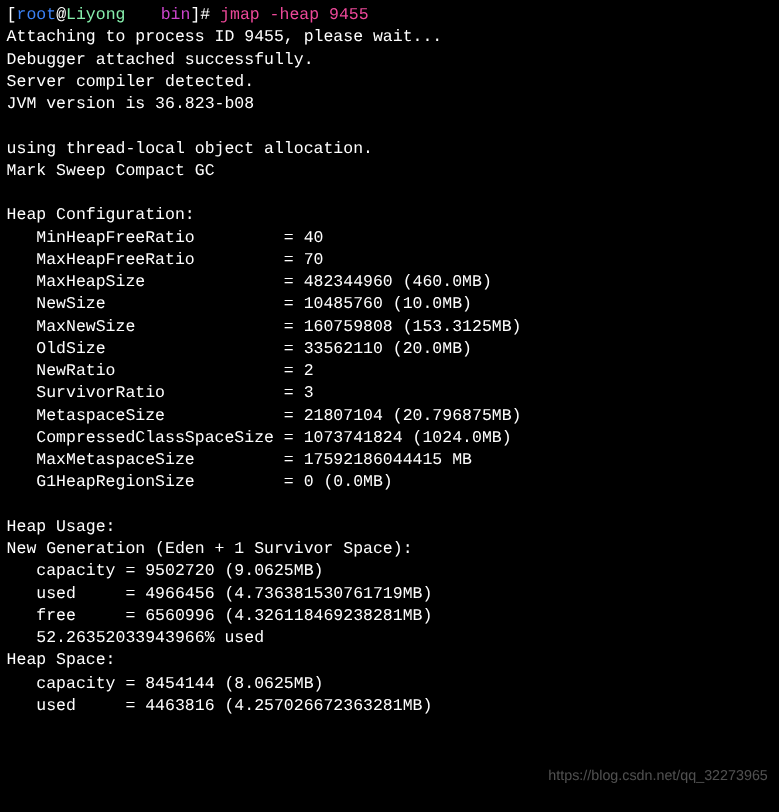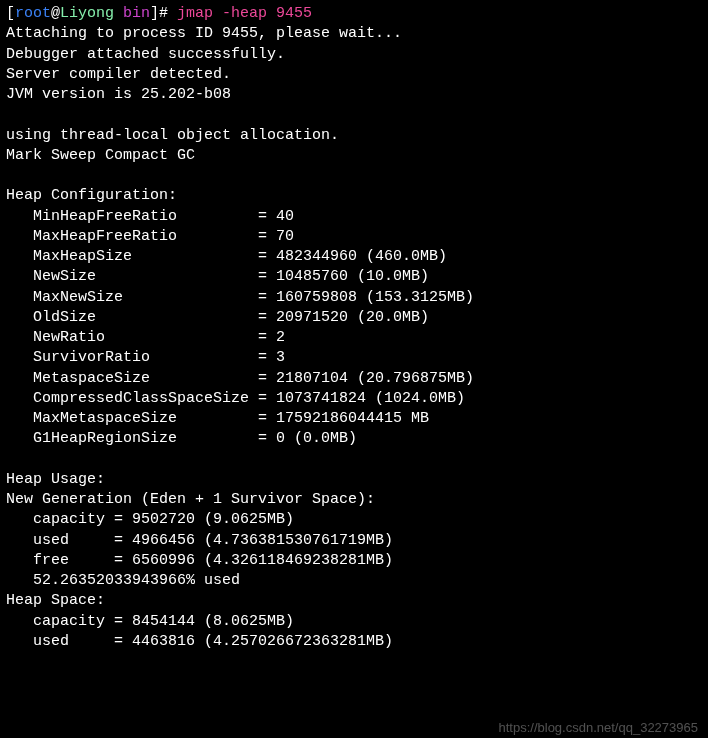--- a/index.html
+++ b/index.html
@@ -19,50 +19,50 @@
       overflow: hidden;
       position: relative;
     }
     .terminal {
       white-space: pre;
     }
     .bracket { color: #ffffff; }
     .user-root { color: #3b82f6; }
     .at { color: #ffffff; }
     .host { color: #86efac; }
-    .path { color: #cc44cc; }
+    .path { color: #cc44cc; margin-left: 23px; }
     .command { color: #ec4899; }
     .watermark {
       position: absolute;
-      bottom: 1px;
+      bottom: 24px;
       right: 10px;
       color: rgba(200, 200, 200, 0.4);
       font-size: 13px;
       font-family: Arial, sans-serif;
     }
   </style>
 </head>
 <body>
 
 <div class="terminal"><span><span class="bracket">[</span><span class="user-root">root</span><span class="at">@</span><span class="host">Liyong </span><span class="path">bin</span><span class="bracket">]# </span><span class="command">jmap -heap 9455</span></span>
 <span>Attaching to process ID 9455, please wait...</span>
 <span>Debugger attached successfully.</span>
 <span>Server compiler detected.</span>
-<span>JVM version is 25.202-b08</span>
+<span>JVM version is 36.823-b08</span>
 <span></span>
 <span>using thread-local object allocation.</span>
 <span>Mark Sweep Compact GC</span>
 <span></span>
 <span>Heap Configuration:</span>
 <span>   MinHeapFreeRatio         = 40</span>
 <span>   MaxHeapFreeRatio         = 70</span>
 <span>   MaxHeapSize              = 482344960 (460.0MB)</span>
 <span>   NewSize                  = 10485760 (10.0MB)</span>
 <span>   MaxNewSize               = 160759808 (153.3125MB)</span>
-<span>   OldSize                  = 20971520 (20.0MB)</span>
+<span>   OldSize                  = 33562110 (20.0MB)</span>
 <span>   NewRatio                 = 2</span>
 <span>   SurvivorRatio            = 3</span>
 <span>   MetaspaceSize            = 21807104 (20.796875MB)</span>
 <span>   CompressedClassSpaceSize = 1073741824 (1024.0MB)</span>
 <span>   MaxMetaspaceSize         = 17592186044415 MB</span>
 <span>   G1HeapRegionSize         = 0 (0.0MB)</span>
 <span></span>
 <span>Heap Usage:</span>
 <span>New Generation (Eden + 1 Survivor Space):</span>
 <span>   capacity = 9502720 (9.0625MB)</span>

